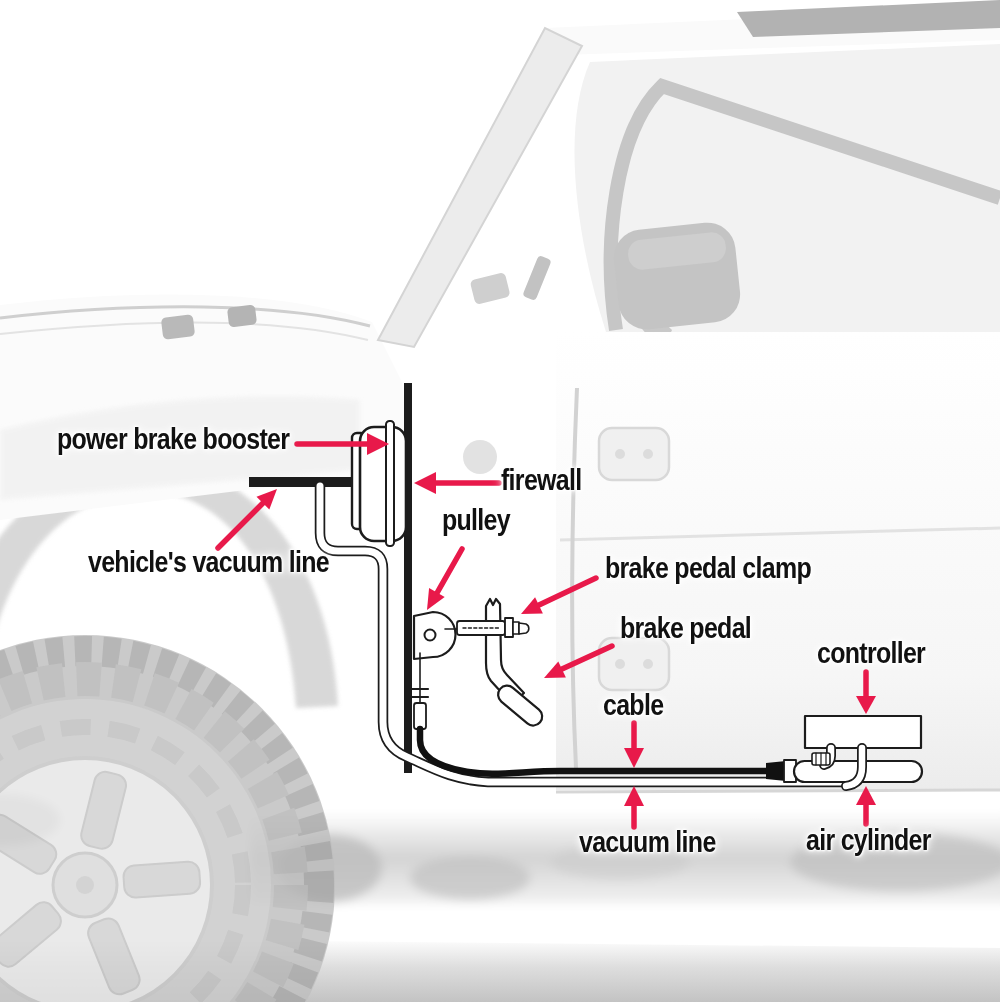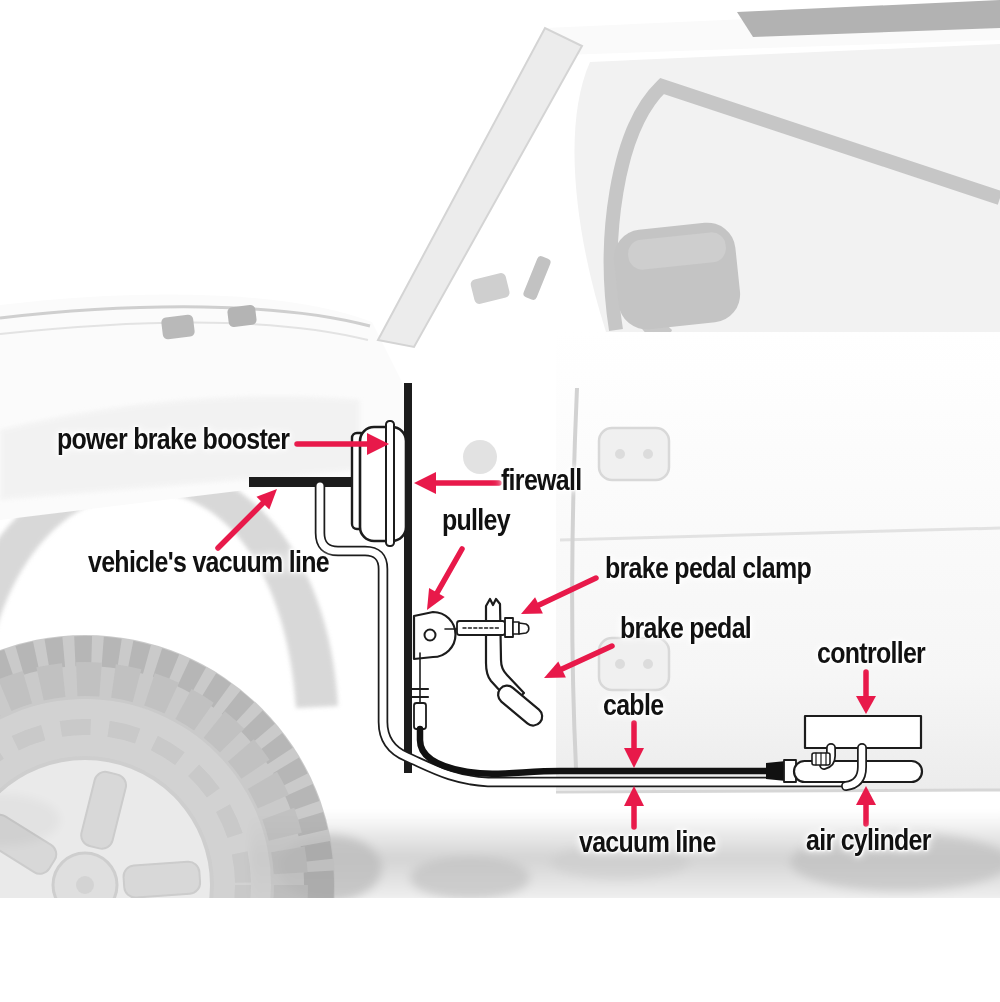--- a/index.html
+++ b/index.html
@@ -1,17 +1,17 @@
 <!DOCTYPE html>
 <html><head>
 <meta charset="utf-8">
 <style>
   html,body{margin:0;padding:0;background:#fff;}
   .stage{
-    position:relative;width:1000px;height:898px;overflow:hidden;
+    position:relative;width:1000px;height:1002px;overflow:hidden;
     background:#ffffff;font-family:"Liberation Sans",sans-serif;
   }
   .stage svg{position:absolute;left:0;top:0;}
   .label{
     position:absolute;font-family:"Liberation Sans",sans-serif;
     font-weight:700;font-size:29px;line-height:1;color:#111;
     letter-spacing:-0.8px;white-space:nowrap;
     transform:scaleX(0.86);transform-origin:0 0;
     text-shadow:0 0 4px #fff,0 0 8px #fff,0 0 12px #fff,1px 1px 2px #fff,-1px -1px 2px #fff;
   }

